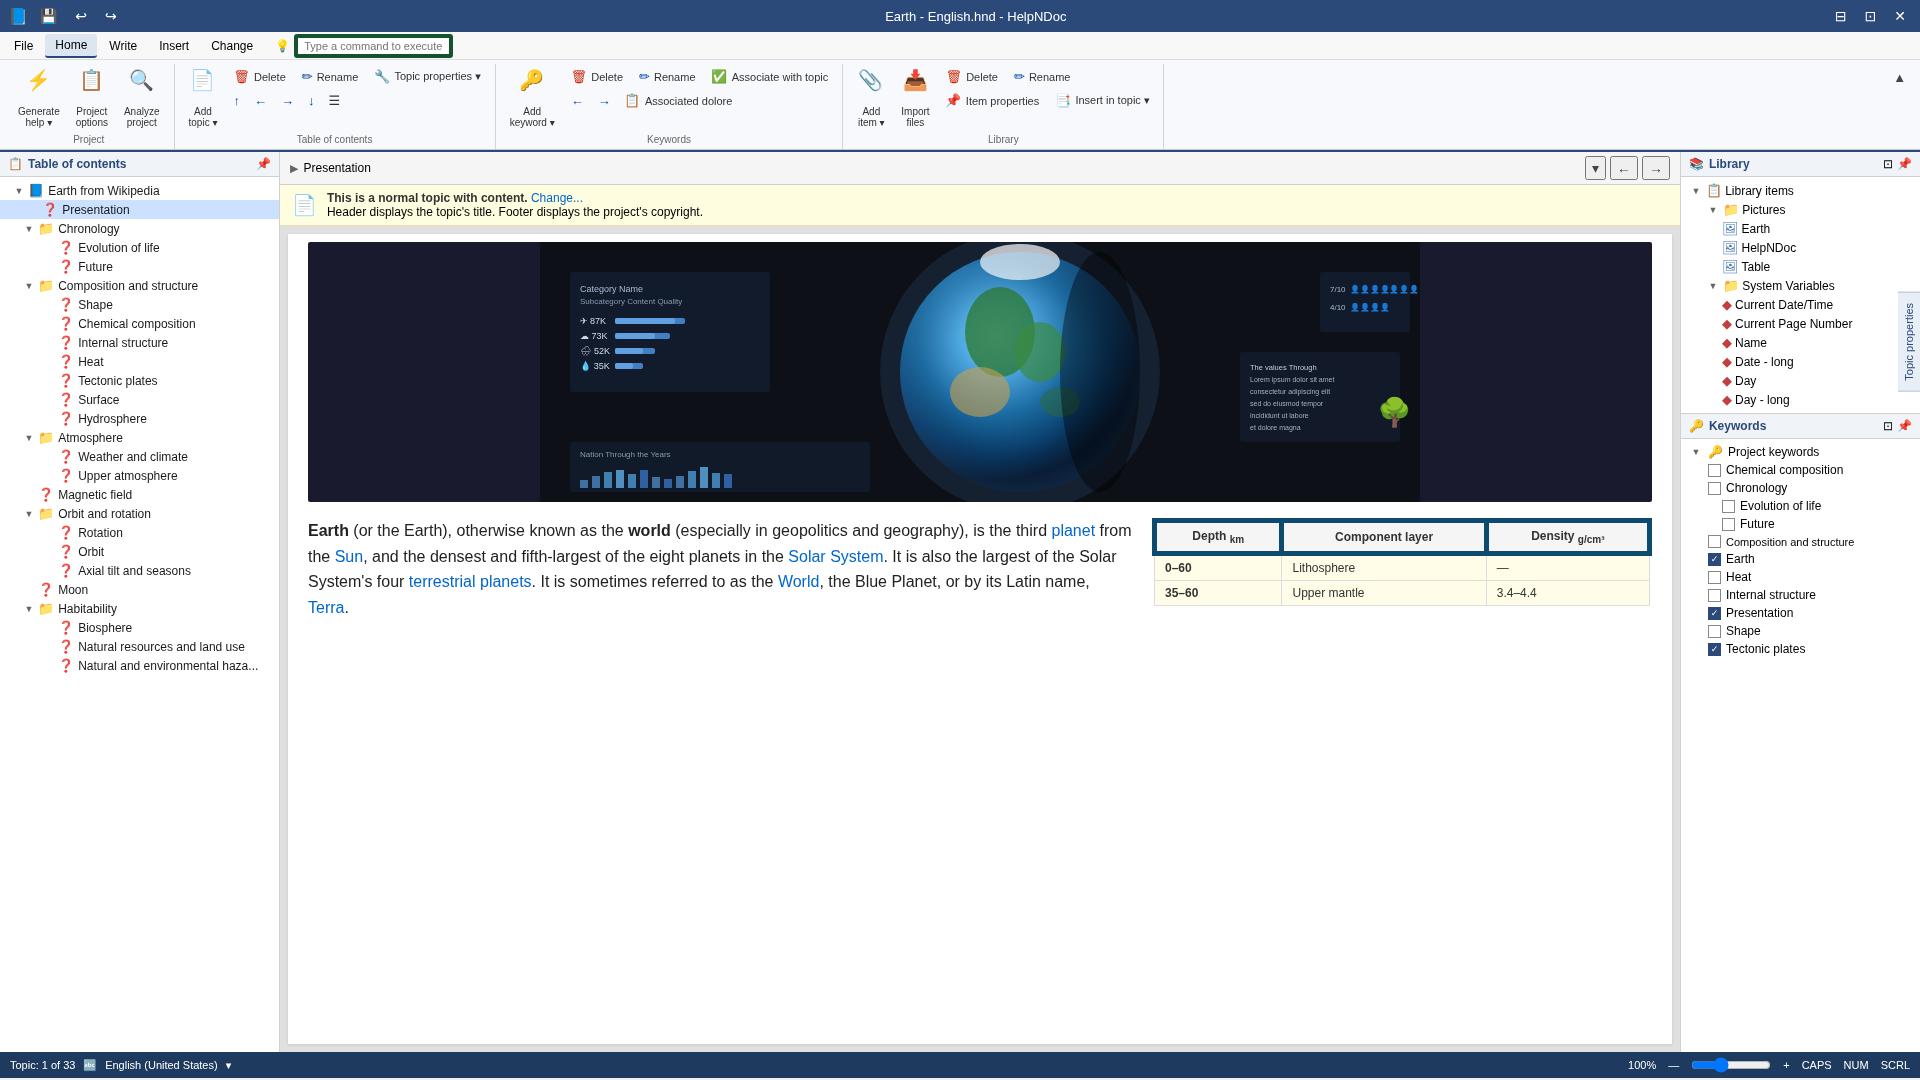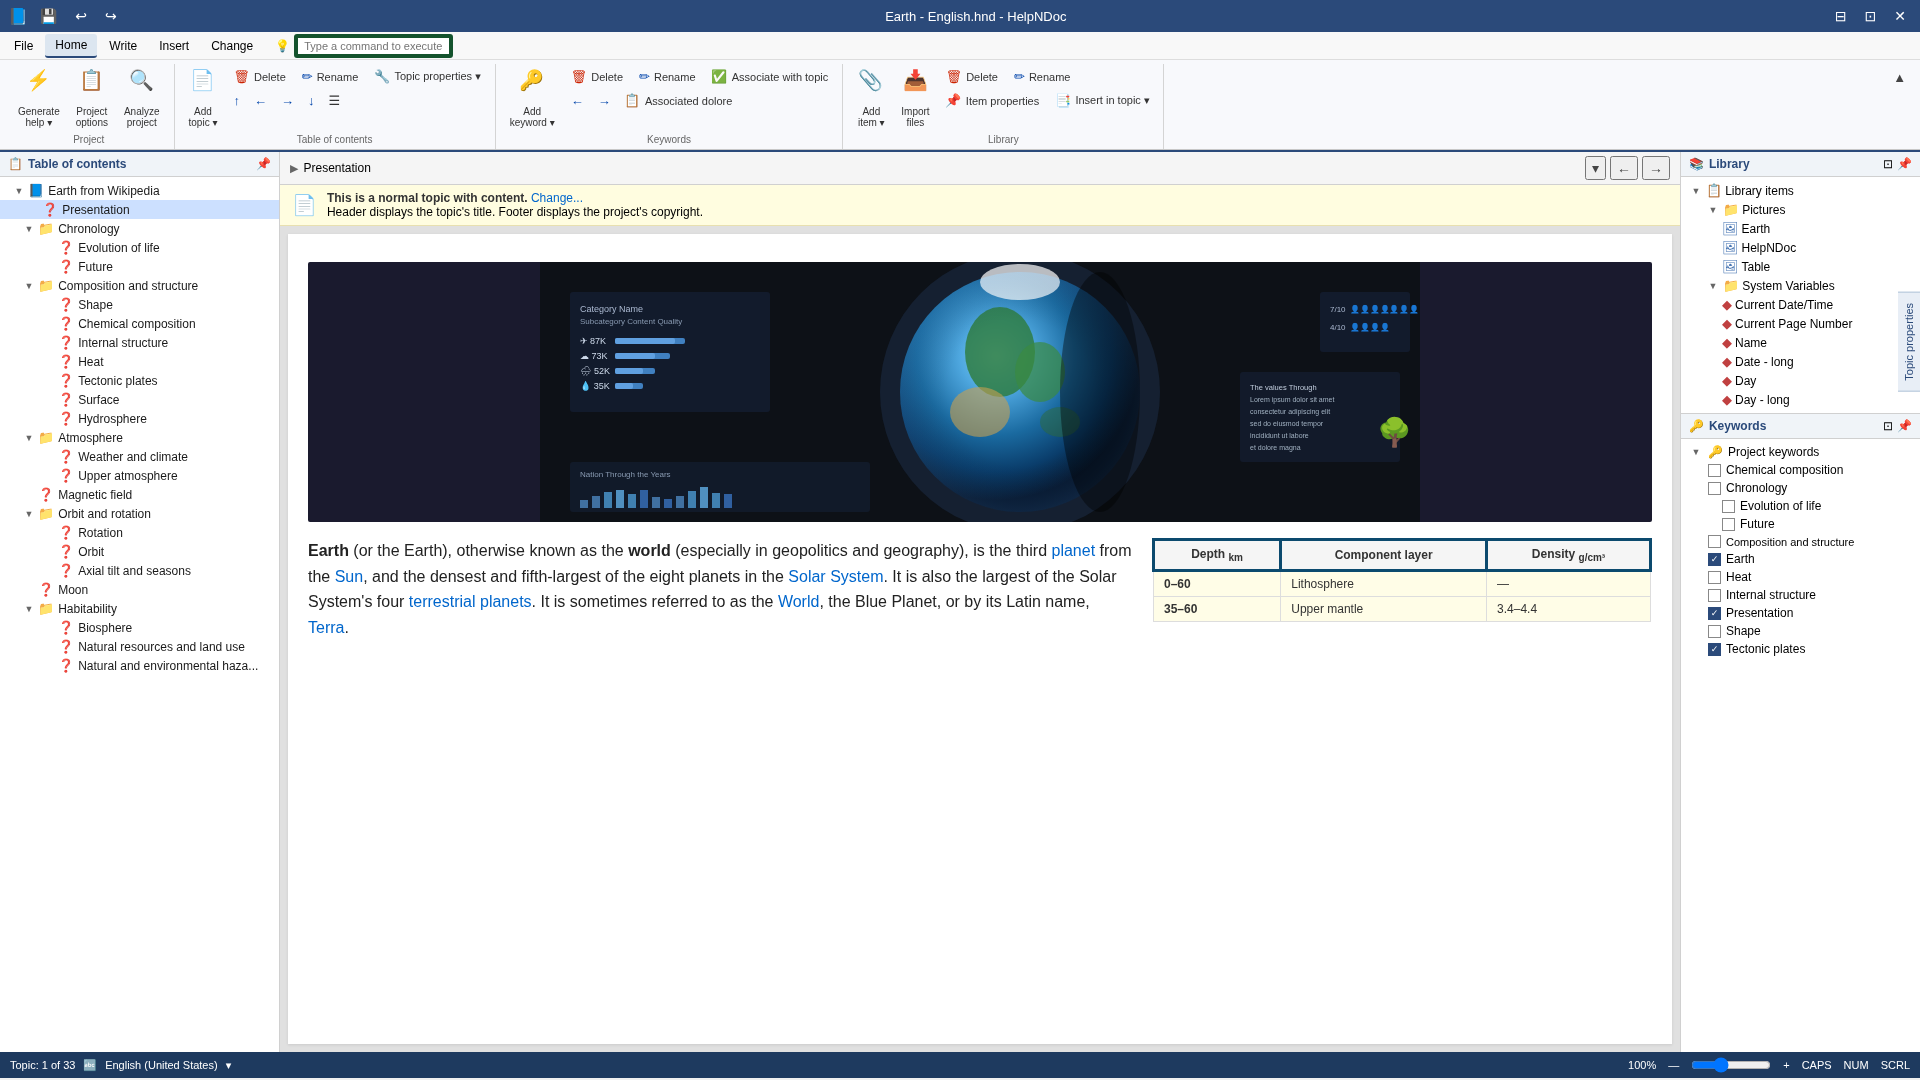--- a/index.html
+++ b/index.html
@@ -188,21 +188,21 @@
       gap: 10px;
     }
     .banner-icon { font-size: 20px; color: #888; }
     .banner-text { font-size: 12px; }
     .banner-text strong { color: #333; text-align: right; }
     .banner-link { color: #0066cc; text-decoration: none; cursor: pointer; }
     .content-area {
       flex: 1;
       overflow-y: auto;
       background: white;
-      padding: 28px 20px;
+      padding: 8px 20px;
       margin: 8px;
       box-shadow: 0 1px 3px rgba(0,0,0,0.1);
     }
     .content-image {
       width: 100%;
       height: 260px;
       background: #1a1a2e;
       border-radius: 2px;
       margin-bottom: 16px;
       display: flex;
@@ -226,21 +226,21 @@
       width: 500px;
       flex-shrink: 0;
     }
     .data-table {
       border-collapse: collapse;
       width: 100%;
       font-size: 12px;
     }
     .data-table th {
       background: #f5f5f5;
-      border: 3px solid #0c4a6e;
+      border: 5px solid #0c4a6e;
       padding: 6px 10px;
       font-weight: bold;
       color: #333;
     }
     .data-table td {
       border: 1px solid #ddd;
       padding: 5px 10px;
       background: #fffde7;
       color: #333;
     }

